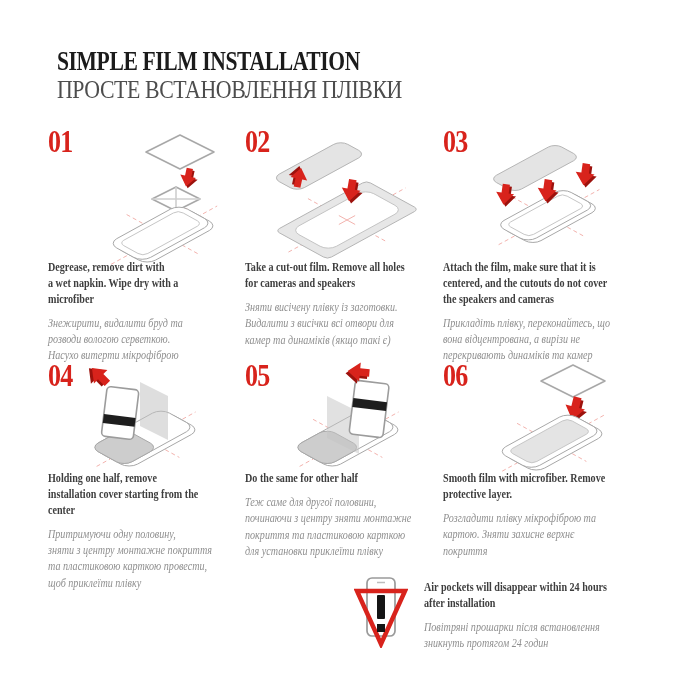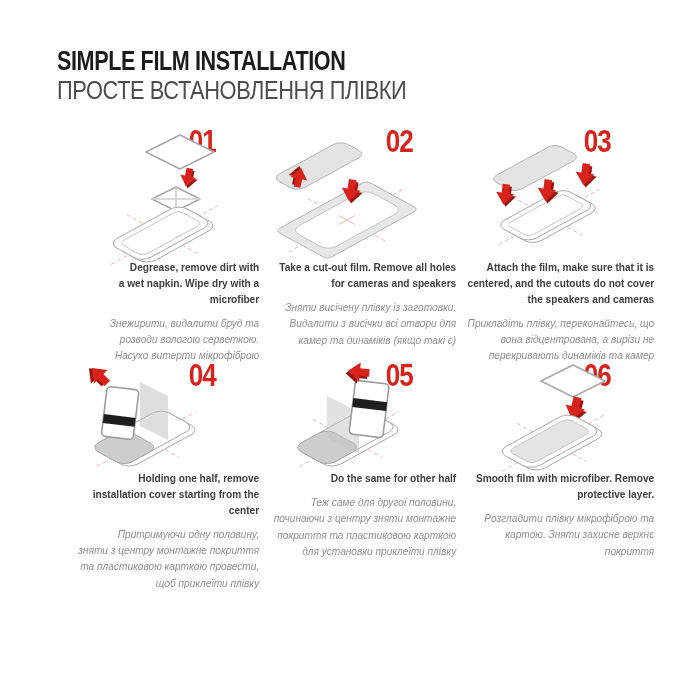--- a/index.html
+++ b/index.html
@@ -1,17 +1,17 @@
 <!DOCTYPE html>
 <html><head>
 <meta charset="utf-8">
 <style>
   html,body{margin:0;padding:0;background:#fff;}
   .canvas{position:relative;width:700px;height:700px;background:#ffffff;overflow:hidden;
-          font-family:Liberation Sans, sans-serif;text-align:right;}
+          font-family:Liberation Serif, serif;}
   .title{position:absolute;left:57px;top:48px;margin:0;font-size:27px;font-weight:bold;
          color:#1b1b1b;letter-spacing:-0.5px;line-height:1;transform:scaleX(.8);transform-origin:left top;white-space:nowrap;}
   .subtitle{position:absolute;left:57px;top:77px;margin:0;font-size:26px;font-weight:400;
          color:#4d4d4d;letter-spacing:-0.5px;line-height:1;transform:scaleX(.84);transform-origin:left top;white-space:nowrap;}
   .step{position:absolute;width:200px;}
   .c1{left:48px}.c2{left:245px}.c3{left:443px}
   .r1{top:126px}.r2{top:360px}
   .num{margin:0;font-size:31px;font-weight:bold;color:#d8231c;line-height:1;
        letter-spacing:-1px;transform:scaleX(.84);transform-origin:left top;}
   .illus{position:absolute;}
@@ -220,14 +220,29 @@
     </svg>
     <div class="txt">
       <p class="en">Smooth film with microfiber. Remove
 protective layer.</p>
       <p class="ua">Розгладити плівку мікрофіброю та
 картою. Зняти захисне верхнє
 покриття</p>
     </div>
   </section>
 
+  <div class="warning">
+    <svg width="54" height="72" viewBox="0 0 54 72">
+      <rect x="13" y="2" width="28" height="58" rx="5" fill="#ffffff" stroke="#9a9a9a" stroke-width="1.7"></rect>
+      <line x1="23" y1="6.5" x2="31" y2="6.5" stroke="#bdbdbd" stroke-width="1.5"></line>
+      <polygon points="3,15 51,15 27,68" fill="none" stroke="#d8231c" stroke-width="4.5" stroke-linejoin="miter"></polygon>
+      <rect x="23" y="19" width="8" height="24" rx="1" fill="#151515"></rect>
+      <rect x="23" y="48" width="8" height="8" fill="#151515"></rect>
+    </svg>
+    <div class="wtxt">
+      <p class="en">Air pockets will disappear within 24 hours
+after installation</p>
+      <p class="ua">Повітряні прошарки після встановлення
+зникнуть протягом 24 годин</p>
+    </div>
+  </div>
 
 </div>
 
 </body></html>

